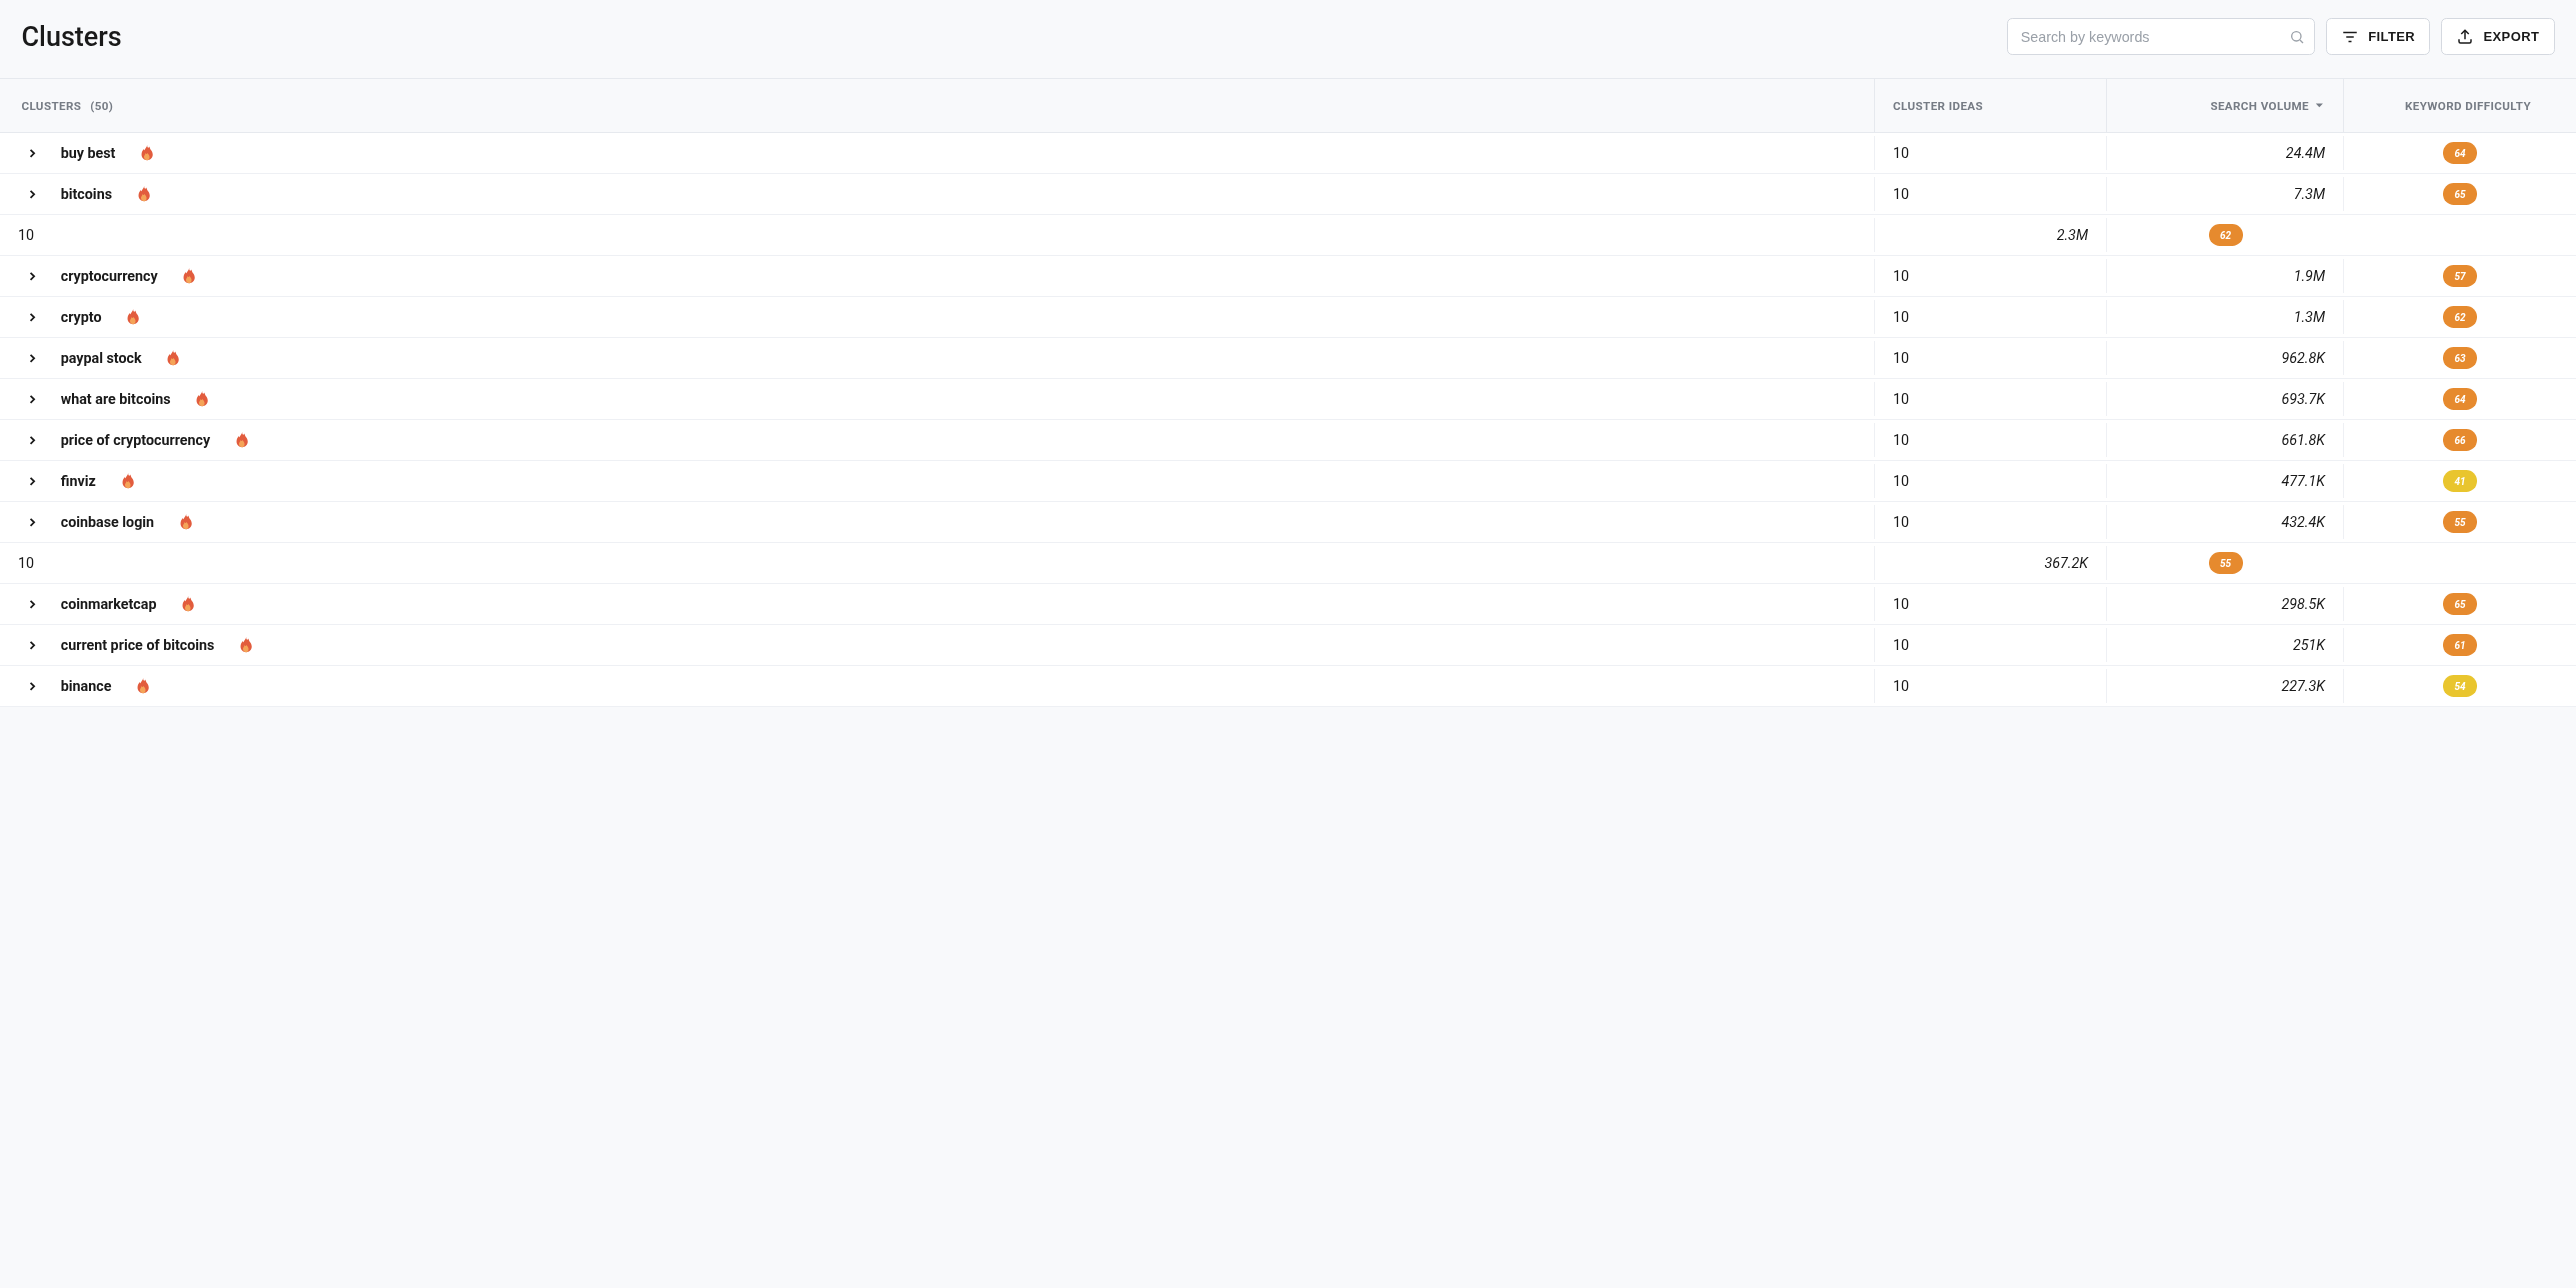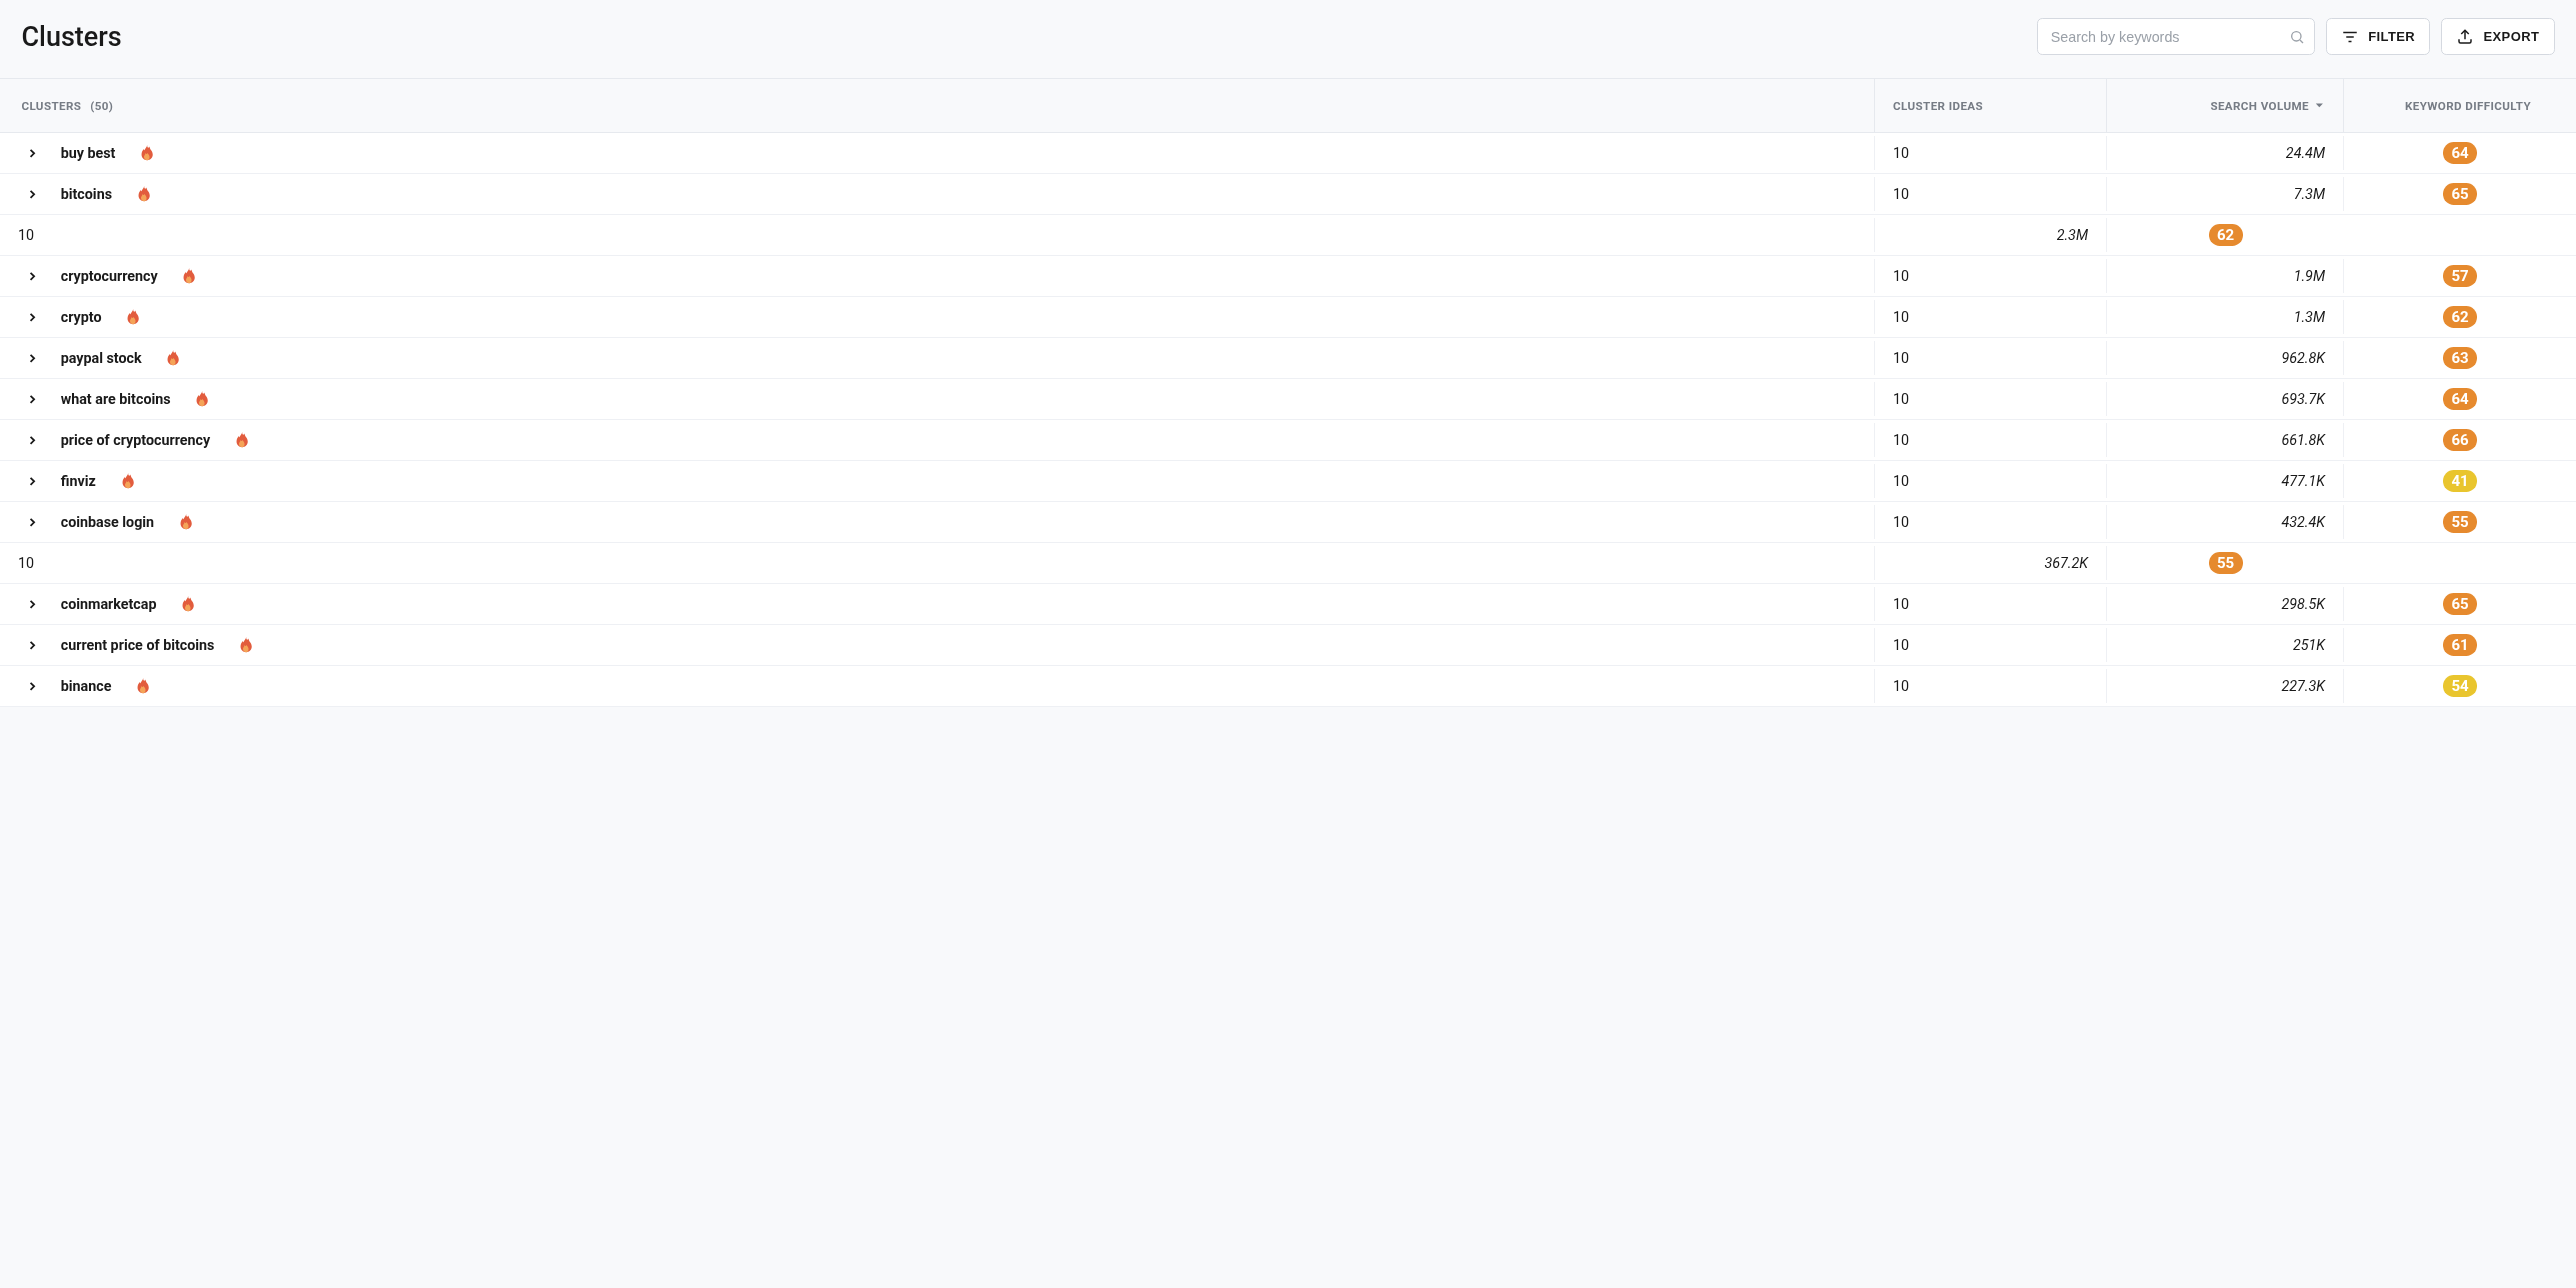--- a/index.html
+++ b/index.html
@@ -23,21 +23,21 @@
     font-weight: 500;
     color: #1a1a1a;
   }
   .header-actions {
     display: flex;
     gap: 10.7px;
     align-items: center;
   }
   .search-wrap {
     position: relative;
-    width: 278px;
+    width: 308px;
   }
   .search-input {
     width: 100%;
     height: 37px;
     border: 0.9px solid #d5d9e0;
     border-radius: 5.3px;
     padding: 0 36px 0 12.5px;
     font-size: 14.3px;
     color: #333;
     background: #fff;
@@ -135,21 +135,22 @@
   .pill {
     display: inline-flex;
     align-items: center;
     justify-content: center;
     min-width: 34px;
     height: 21.4px;
     padding: 0 7.1px;
     border-radius: 10.7px;
     color: #fff;
     font-weight: 700;
-    font-size: 15px;
+    font-size: 10px;
+    font-style: italic;
   }
   .pill.orange { background: #e68a2e; }
   .pill.yellow { background: #e9c52e; }
 </style>
 </head>
 <body>
 
 <div class="page">
 
   <div class="header">

